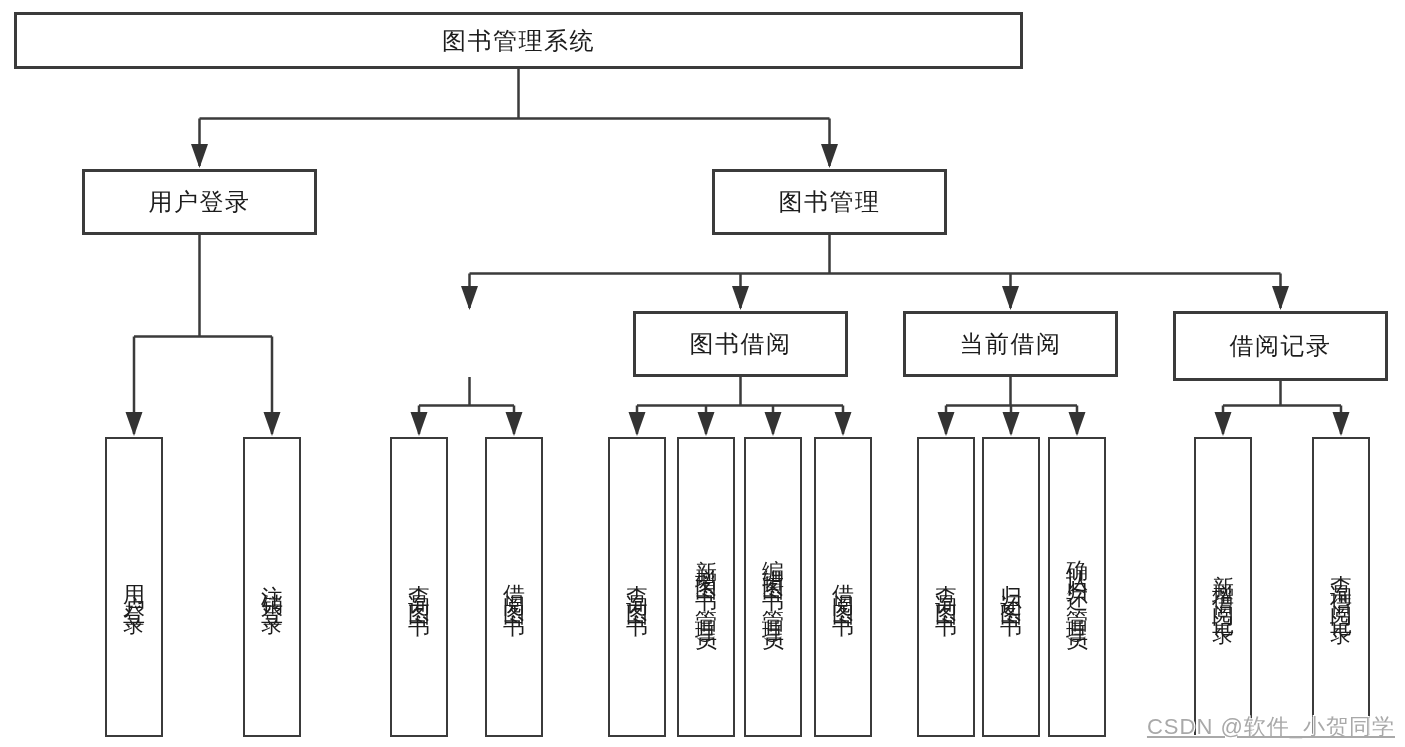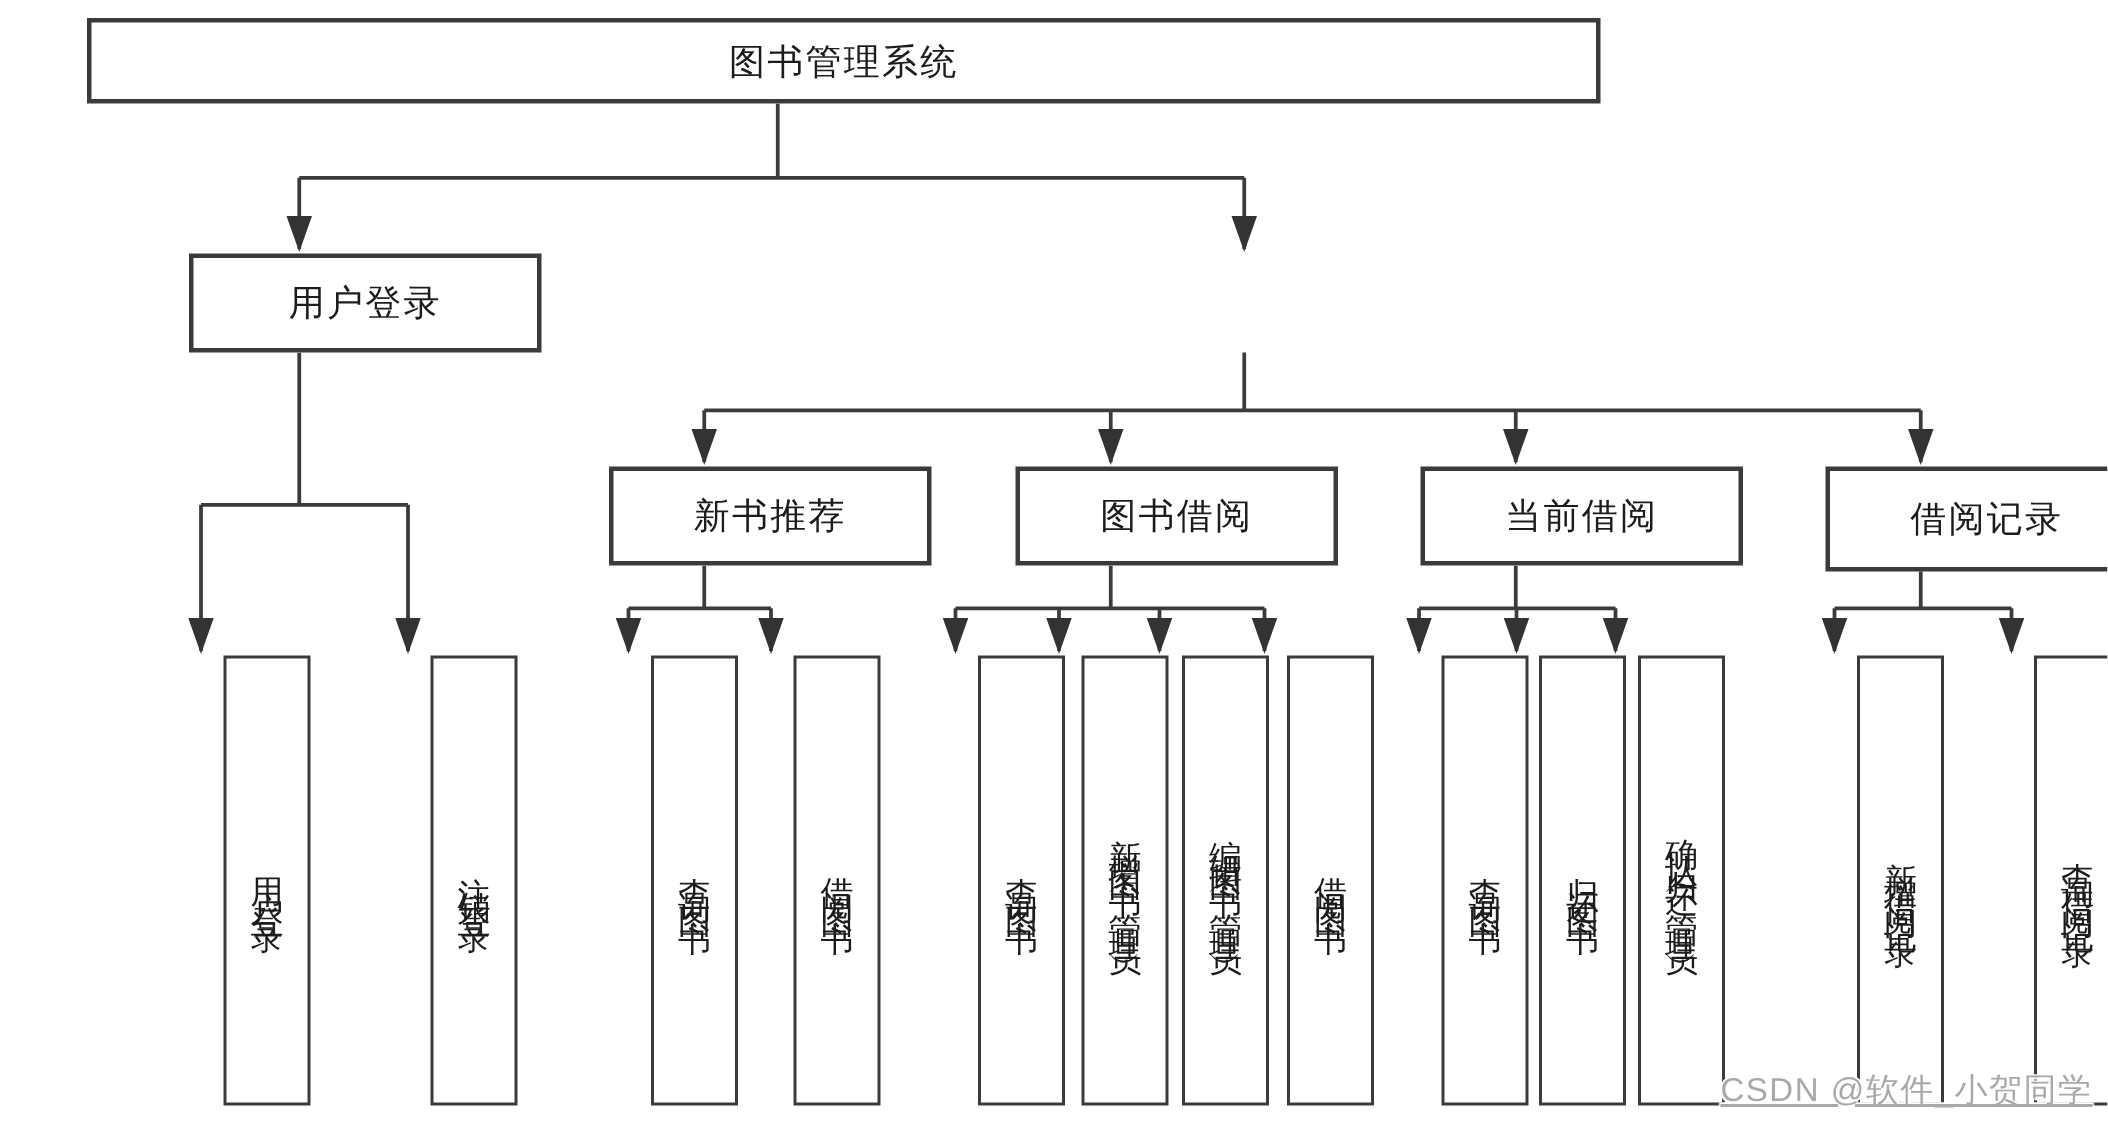--- a/index.html
+++ b/index.html
@@ -17,21 +17,20 @@
     background:var(--box_bg);
     overflow:hidden;
   }
   .wires{position:absolute;left:0;top:0;width:1405px;height:747px;}
   .box{
     position:absolute;
     background:var(--box_bg);
     border:3px solid var(--line);
     display:flex;align-items:center;justify-content:center;
     color:var(--text);
-    margin-left:44px;
   }
   .lbl{
     font-size:24px;
     letter-spacing:1.5px;
     color:var(--text);
     white-space:nowrap;
   }
   .vbox{
     width:58px;height:300px;
     border-width:2.5px;
@@ -101,24 +100,24 @@
     </g>
   </svg>
 
   <div class="box" style="left:14px;top:12px;width:1009px;height:57px">
     <span class="lbl">图书管理系统</span>
   </div>
 
   <div class="box" style="left:82px;top:169px;width:235px;height:66px">
     <span class="lbl">用户登录</span>
   </div>
+  <div class="box" style="left:712px;top:169px;width:235px;height:66px">
+    <span class="lbl">图书管理</span>
+  </div>
 
-  <div class="box" style="left:362px;top:311px;width:215px;height:66px">
-    <span class="lbl">新书推荐</span>
-  </div>
   <div class="box" style="left:633px;top:311px;width:215px;height:66px">
     <span class="lbl">图书借阅</span>
   </div>
   <div class="box" style="left:903px;top:311px;width:215px;height:66px">
     <span class="lbl">当前借阅</span>
   </div>
   <div class="box" style="left:1173px;top:311px;width:215px;height:70px">
     <span class="lbl">借阅记录</span>
   </div>
 

